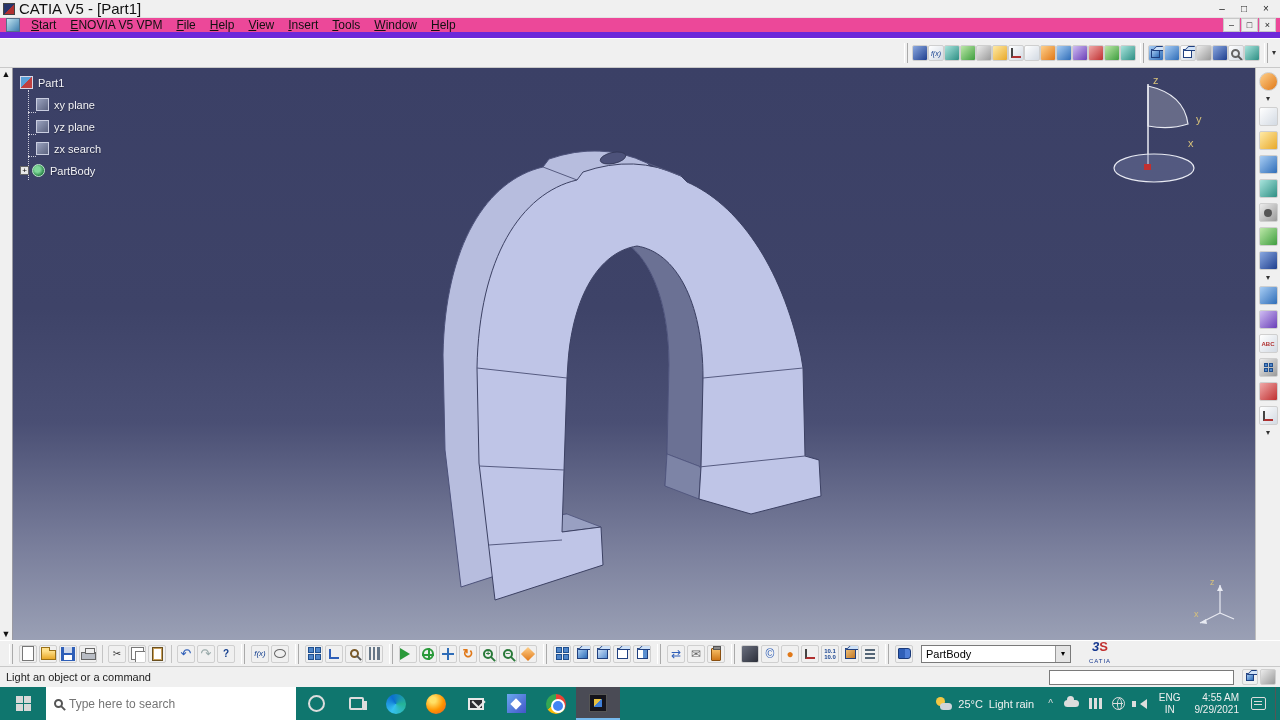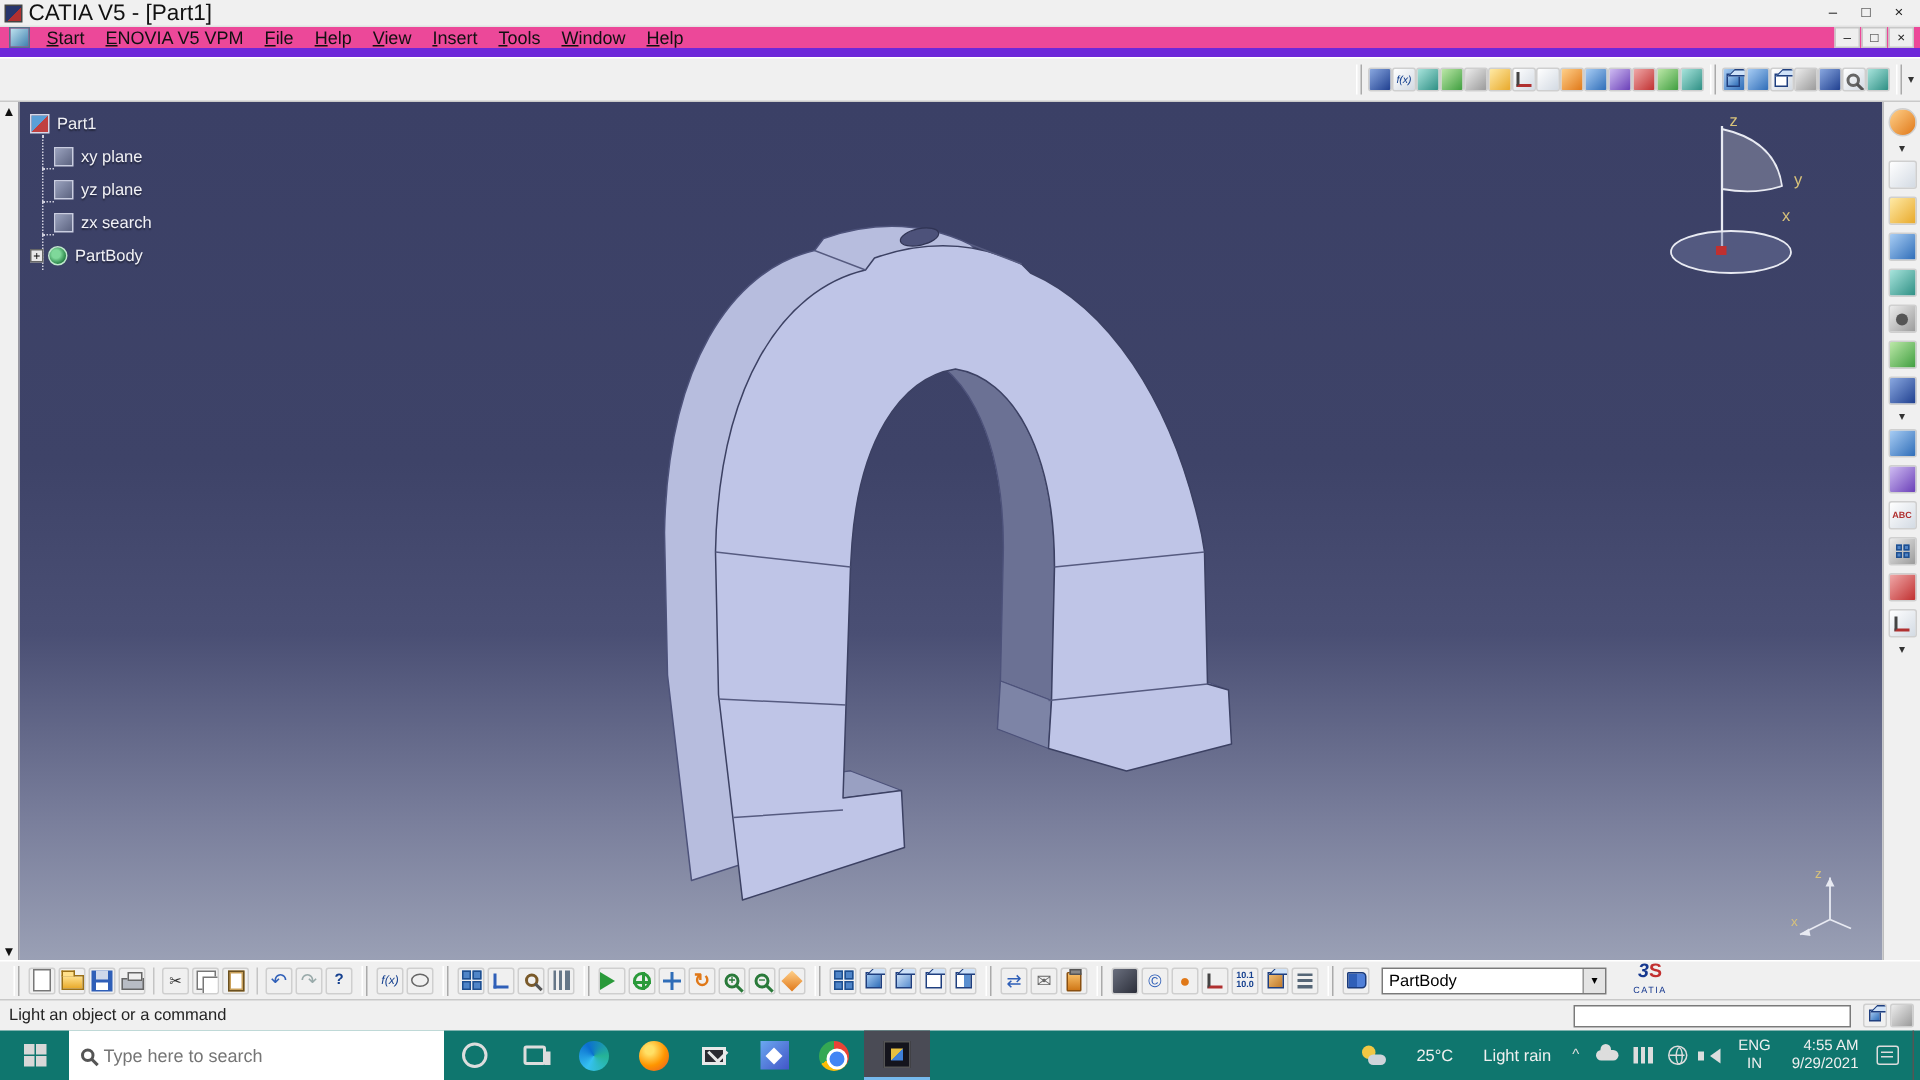--- a/index.html
+++ b/index.html
@@ -103,21 +103,21 @@
   .mailico{width:16px;height:12px;border:2px solid #e8e8e8;position:relative;background:#2b2b31}
   .mailico::after{content:"";position:absolute;left:0;top:-1px;width:8px;height:8px;border-right:2px solid #e8e8e8;border-bottom:2px solid #e8e8e8;transform:rotate(45deg) translate(1px,-4px)}
   .photos{width:19px;height:19px;background:linear-gradient(135deg,#6aa8f0,#4255c8);display:flex;align-items:center;justify-content:center}
   .photos::after{content:"";width:8px;height:8px;background:#fff;transform:rotate(45deg)}
   .chrome{width:20px;height:20px;border-radius:50%;background:conic-gradient(#ea4335 0 33%,#fbbc05 0 66%,#34a853 0 100%);position:relative}
   .chrome::after{content:"";position:absolute;left:5px;top:5px;width:10px;height:10px;border-radius:50%;background:#4285f4;border:2px solid #fff}
   .catia-task{width:44px;background:#4a4b55;border-bottom:2px solid #76b9ed}
   .catia-ico{width:18px;height:18px;background:#14141c;border:1px solid #555;display:flex;align-items:center;justify-content:center}
   .catia-ico::after{content:"";width:8px;height:8px;background:linear-gradient(135deg,#e8c040 50%,#4080d8 50%)}
   .tray{margin-left:auto;display:flex;align-items:center;height:33px}
-  .weather{display:flex;align-items:center;gap:20px;padding:0 8px;height:33px}
+  .weather{display:flex;align-items:center;gap:6px;padding:0 8px;height:33px}
   .sunrain{width:16px;height:14px;position:relative}
   .sunrain::before{content:"";position:absolute;left:0;top:0;width:9px;height:9px;border-radius:50%;background:#f2c744}
   .sunrain::after{content:"";position:absolute;right:0;bottom:1px;width:12px;height:7px;border-radius:6px;background:#cfd4da}
   .wtext{font-size:11px;color:#f0f0f0;white-space:nowrap}
   .chev{padding:0 6px;font-size:10px;color:#ddd}
   .trayico{padding:0 5px;height:33px;display:flex;align-items:center}
   .cloudico{width:15px;height:7px;background:#ddd;border-radius:6px;position:relative}
   .cloudico::before{content:"";position:absolute;left:3px;top:-4px;width:7px;height:7px;border-radius:50%;background:#ddd}
   .globeico{width:13px;height:13px;border:1.5px solid #ddd;border-radius:50%;position:relative}
   .globeico::before{content:"";position:absolute;left:0;top:5px;width:10px;height:0;border-top:1.5px solid #ddd}

